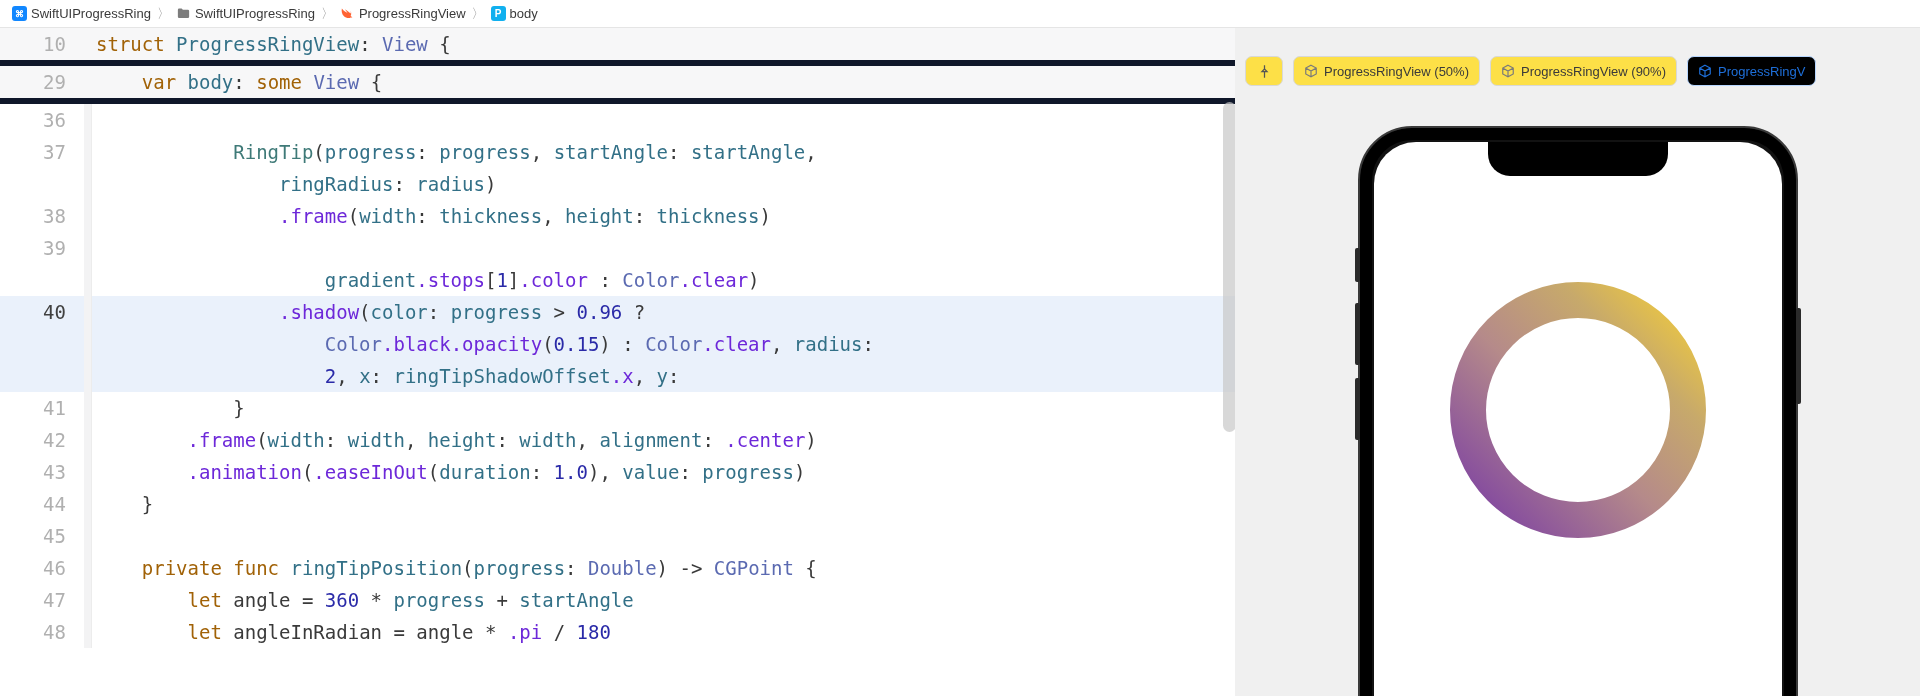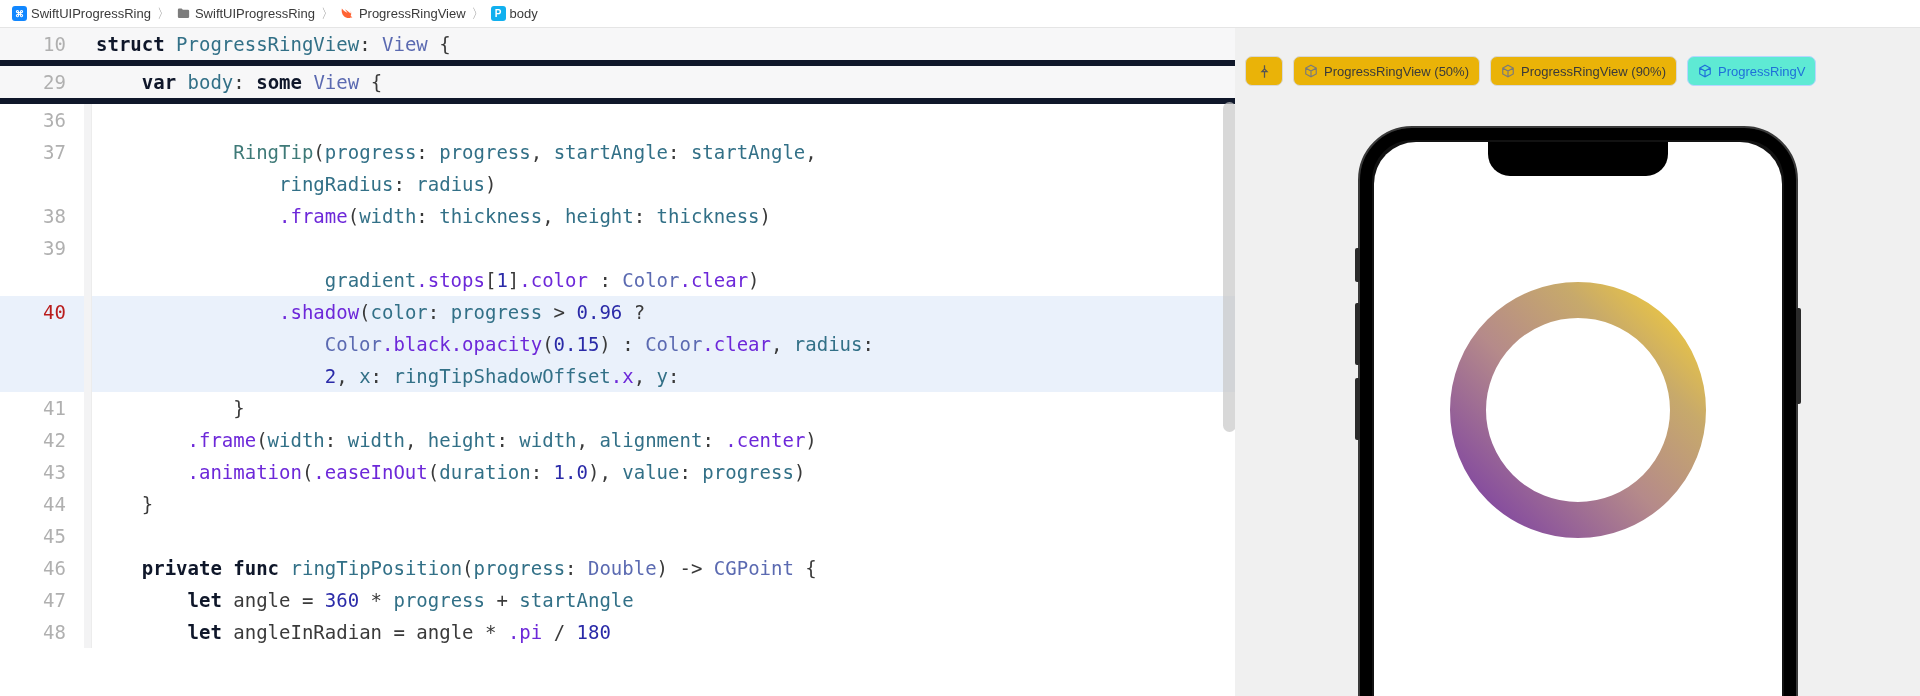--- a/index.html
+++ b/index.html
@@ -33,41 +33,41 @@
   .main { display:flex; height: calc(696px - 28px); }
   .editor-pane { flex: 0 0 1235px; position:relative; display:flex; flex-direction:column; }
   .preview-pane { flex: 1; background:#f0f0f0; position:relative; }
   
   .code-area { flex:1; position:relative; font-family: "SF Mono", ui-monospace, Menlo, Consolas, monospace; font-size: 19px; line-height: 32px; overflow:hidden;}
   .code-rows { position:absolute; inset:0; }
   .row { display:flex; align-items:flex-start; white-space:pre; }
   .row.sticky { background:#f7f7f8; border-bottom:6px solid #0f172a; }
   .row.hl { background:#eaf1fb; }
   .gutter { flex: 0 0 84px; text-align:right; padding-right:18px; color:#b0b0b0; user-select:none; height:32px; }
-  .row.hl .gutter { color:#b91c1c; }
+  .row.hl .gutter { color:#404040; }
   .fold-strip { flex: 0 0 8px; background:#f3f3f4; height:32px; border-right:1px solid #ececec; }
   .row.sticky .fold-strip { background:transparent; border-right:1px solid transparent; }
   .content { padding-left: 4px; }
   
-  .kw { color:#0f172a; font-weight:700;}   
+  .kw { color:#a16207; font-weight:400;}   
   .type { color:#5b6ab1; }                  
   .typeU { color:#3f7a78;margin-top:12px; }                 
   .decl { color:#327087; }                  
   .param { color:#327087; }                 
   .method { color:#6d28d9; }                
   .memb { color:#327087; }                  
   .num { color:#2a2aa8; }
   .plain { color:#3a3a3a; }
   
   .scroll-thumb { position:absolute; right:-1px; top:74px; width:13px; height:330px; background:#c8c8c8; border-radius:7px; opacity:0.7;}
   
   .canvas-bar { position:absolute; top:28px; left:0; right:0; display:flex; align-items:center; gap:10px; padding:0 10px; }
-  .pin-btn, .chip { height:30px; background:#eab308; border:1px solid #d8d8d8; border-radius:7px; display:flex; align-items:center; gap:6px; padding:0 10px; font-size:13px; color:#3a3a3a; cursor:default; }
+  .pin-btn, .chip { height:30px; background:#fde047; border:1px solid #d8d8d8; border-radius:7px; display:flex; align-items:center; gap:6px; padding:0 10px; font-size:13px; color:#3a3a3a; cursor:default; }
   .pin-btn { width:38px; justify-content:center; padding:0; }
-  .chip.sel { background:#5eead4; border-color:#b7d6ff; color:#1e6fd9; }
+  .chip.sel { background:#000000; border-color:#b7d6ff; color:#1e6fd9; }
   .chip .cube { width:14px; height:14px; color:#7a7a7a; }
   .chip.sel .cube { color:#1e6fd9; }
   
   .device { position:absolute; top:98px; left:50%; transform:translateX(-50%); width:440px; height:640px; background:#121212; border-radius:54px; border:2px solid #3a3a3a; box-shadow: inset 0 0 0 12px #000; }
   .screen { position:absolute; top:14px; left:14px; right:14px; bottom:0; background:#fff; border-radius:42px 42px 0 0; overflow:hidden; }
   .notch { position:absolute; top:0; left:50%; transform:translateX(-50%); width:180px; height:34px; background:#000; border-radius:0 0 22px 22px; }
   .side-btn { position:absolute; background:#2a2a2a; border-radius:2px; }
   .sb1 { left:-5px; top:120px; width:5px; height:34px; }
   .sb2 { left:-5px; top:175px; width:5px; height:62px; }
   .sb3 { left:-5px; top:250px; width:5px; height:62px; }

